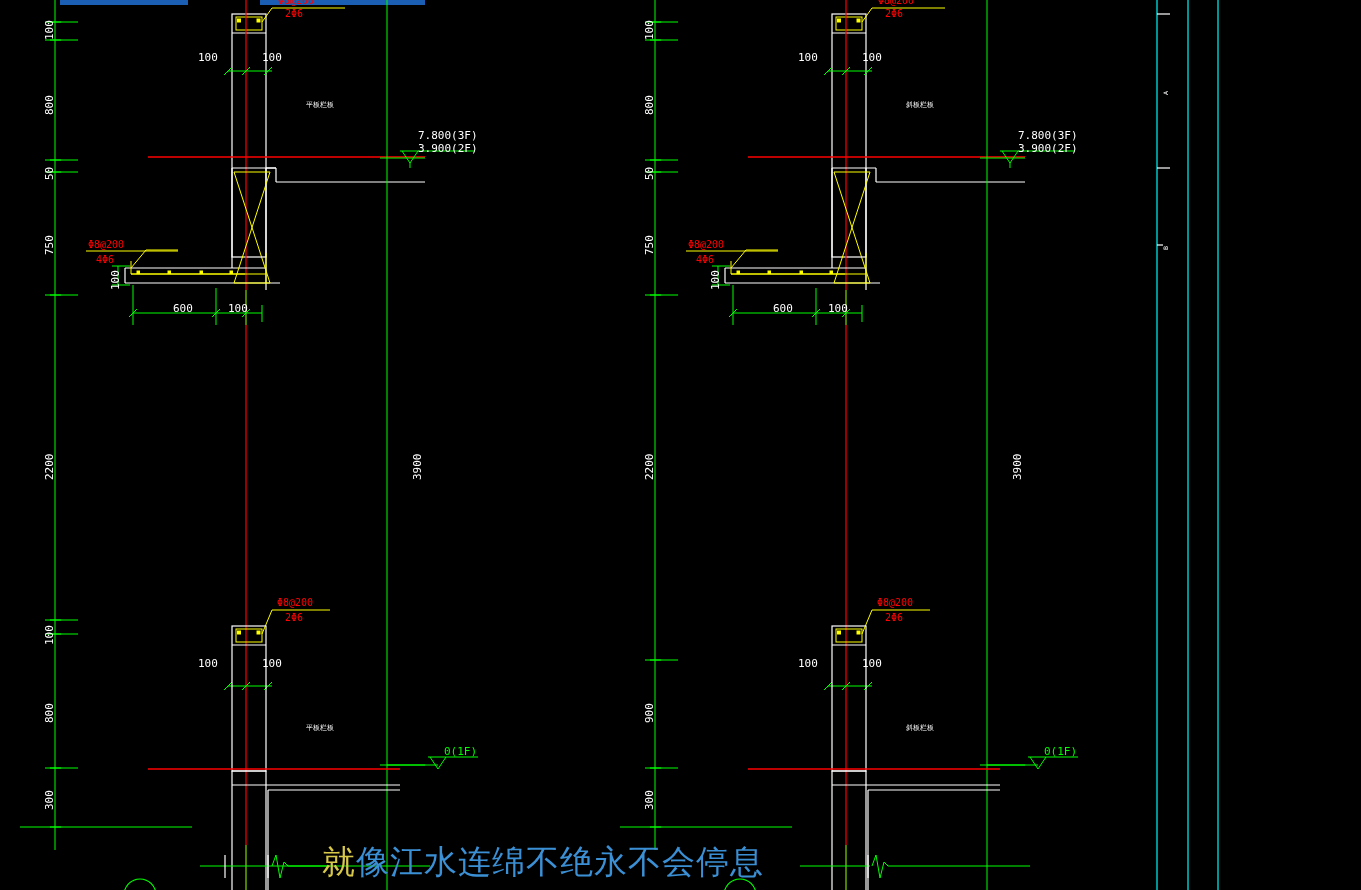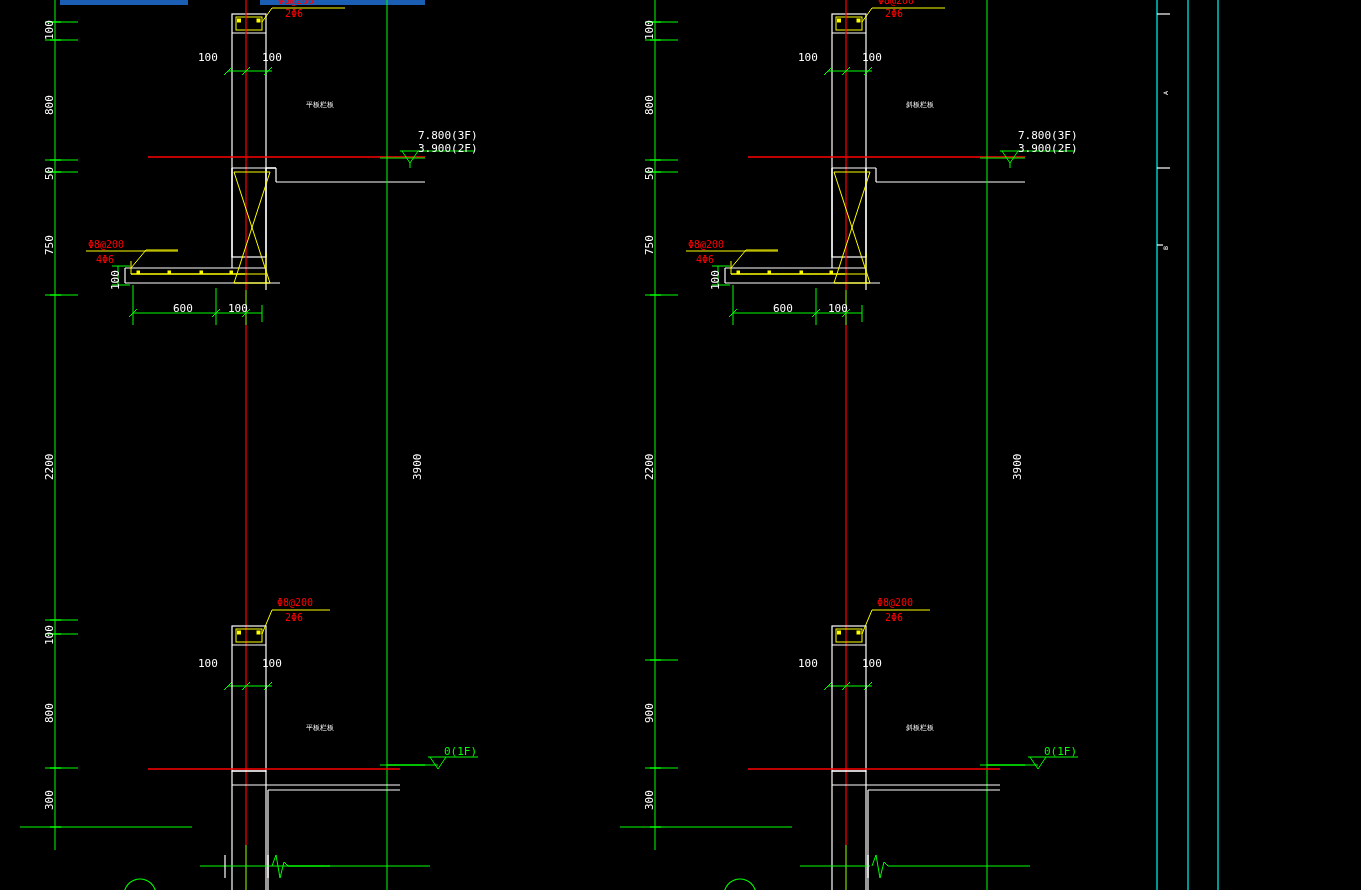--- a/index.html
+++ b/index.html
@@ -376,14 +376,17 @@
   <div class="txt whttxt" style="left:1018px;top:130px;">7.800(3F)</div>
   <div class="txt whttxt" style="left:1018px;top:143px;">3.900(2F)</div>
   <div class="txt grntxt" style="left:1044px;top:746px;">0(1F)</div>
 
   <div class="txt cntxt" style="left:906px;top:102px;">斜板栏板</div>
   <div class="txt cntxt" style="left:906px;top:725px;">斜板栏板</div>
 
   <div class="txt tinytxt vert" style="left:1163px;top:95px;">A</div>
   <div class="txt tinytxt vert" style="left:1163px;top:250px;">B</div>
 
+  <div id="watermark" style="left:322px;top:840px;">
+    <span class="wm-head">就</span><span class="wm-body">像江水连绵不绝永不会停息</span>
+  </div>
 
 </div>
 
 </body></html>

